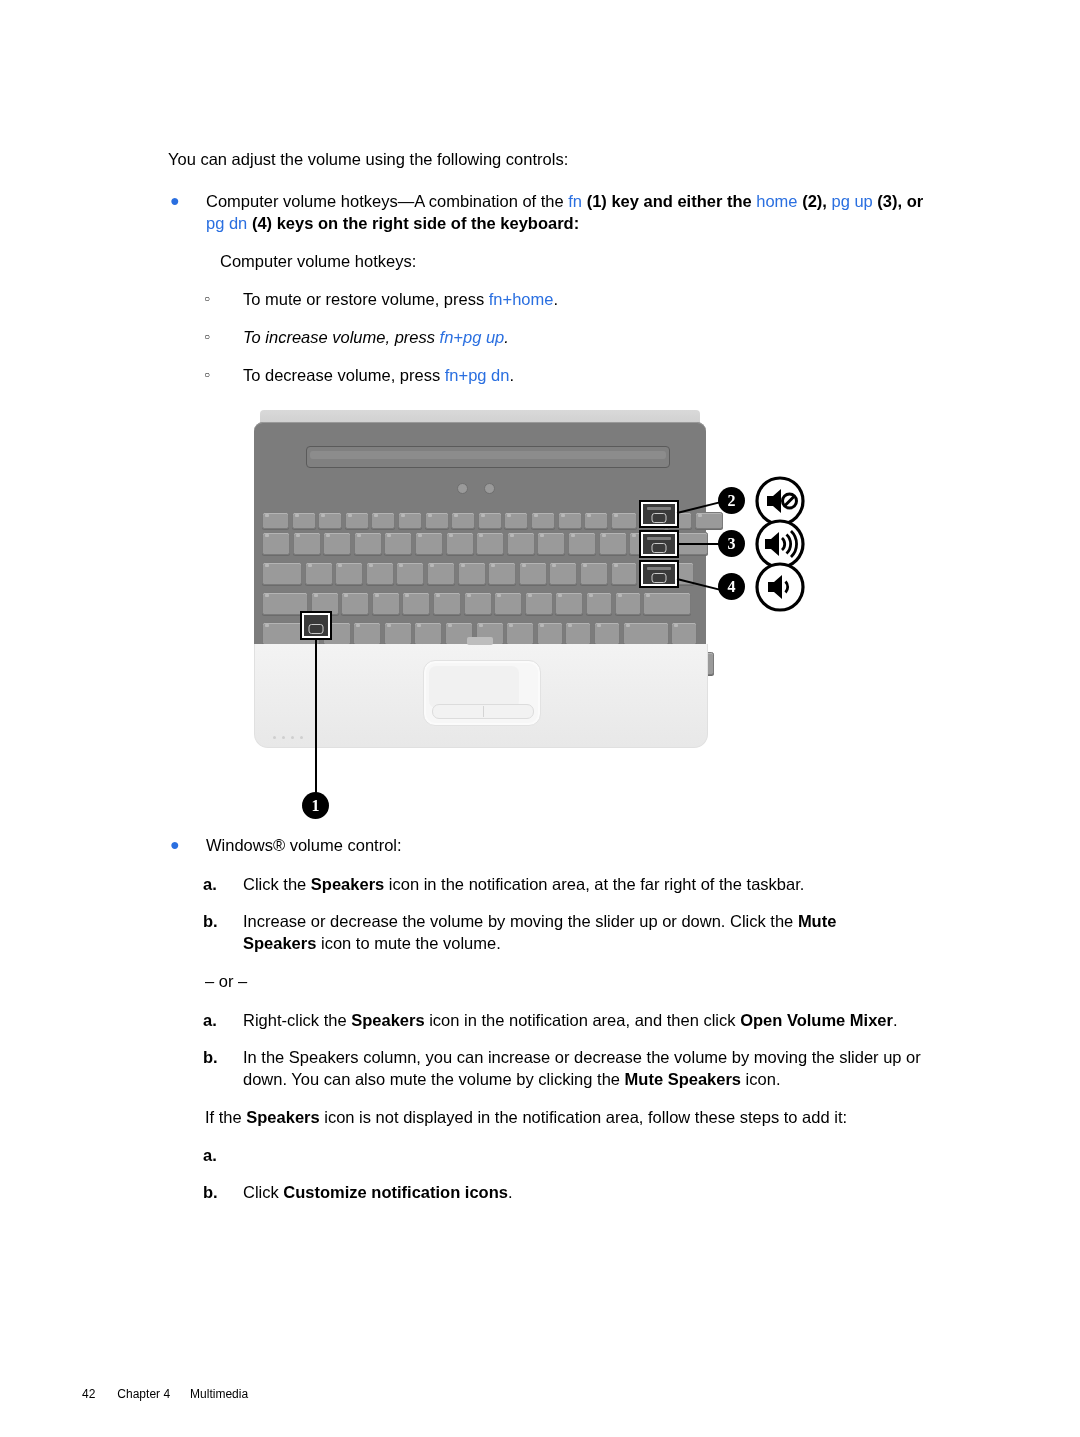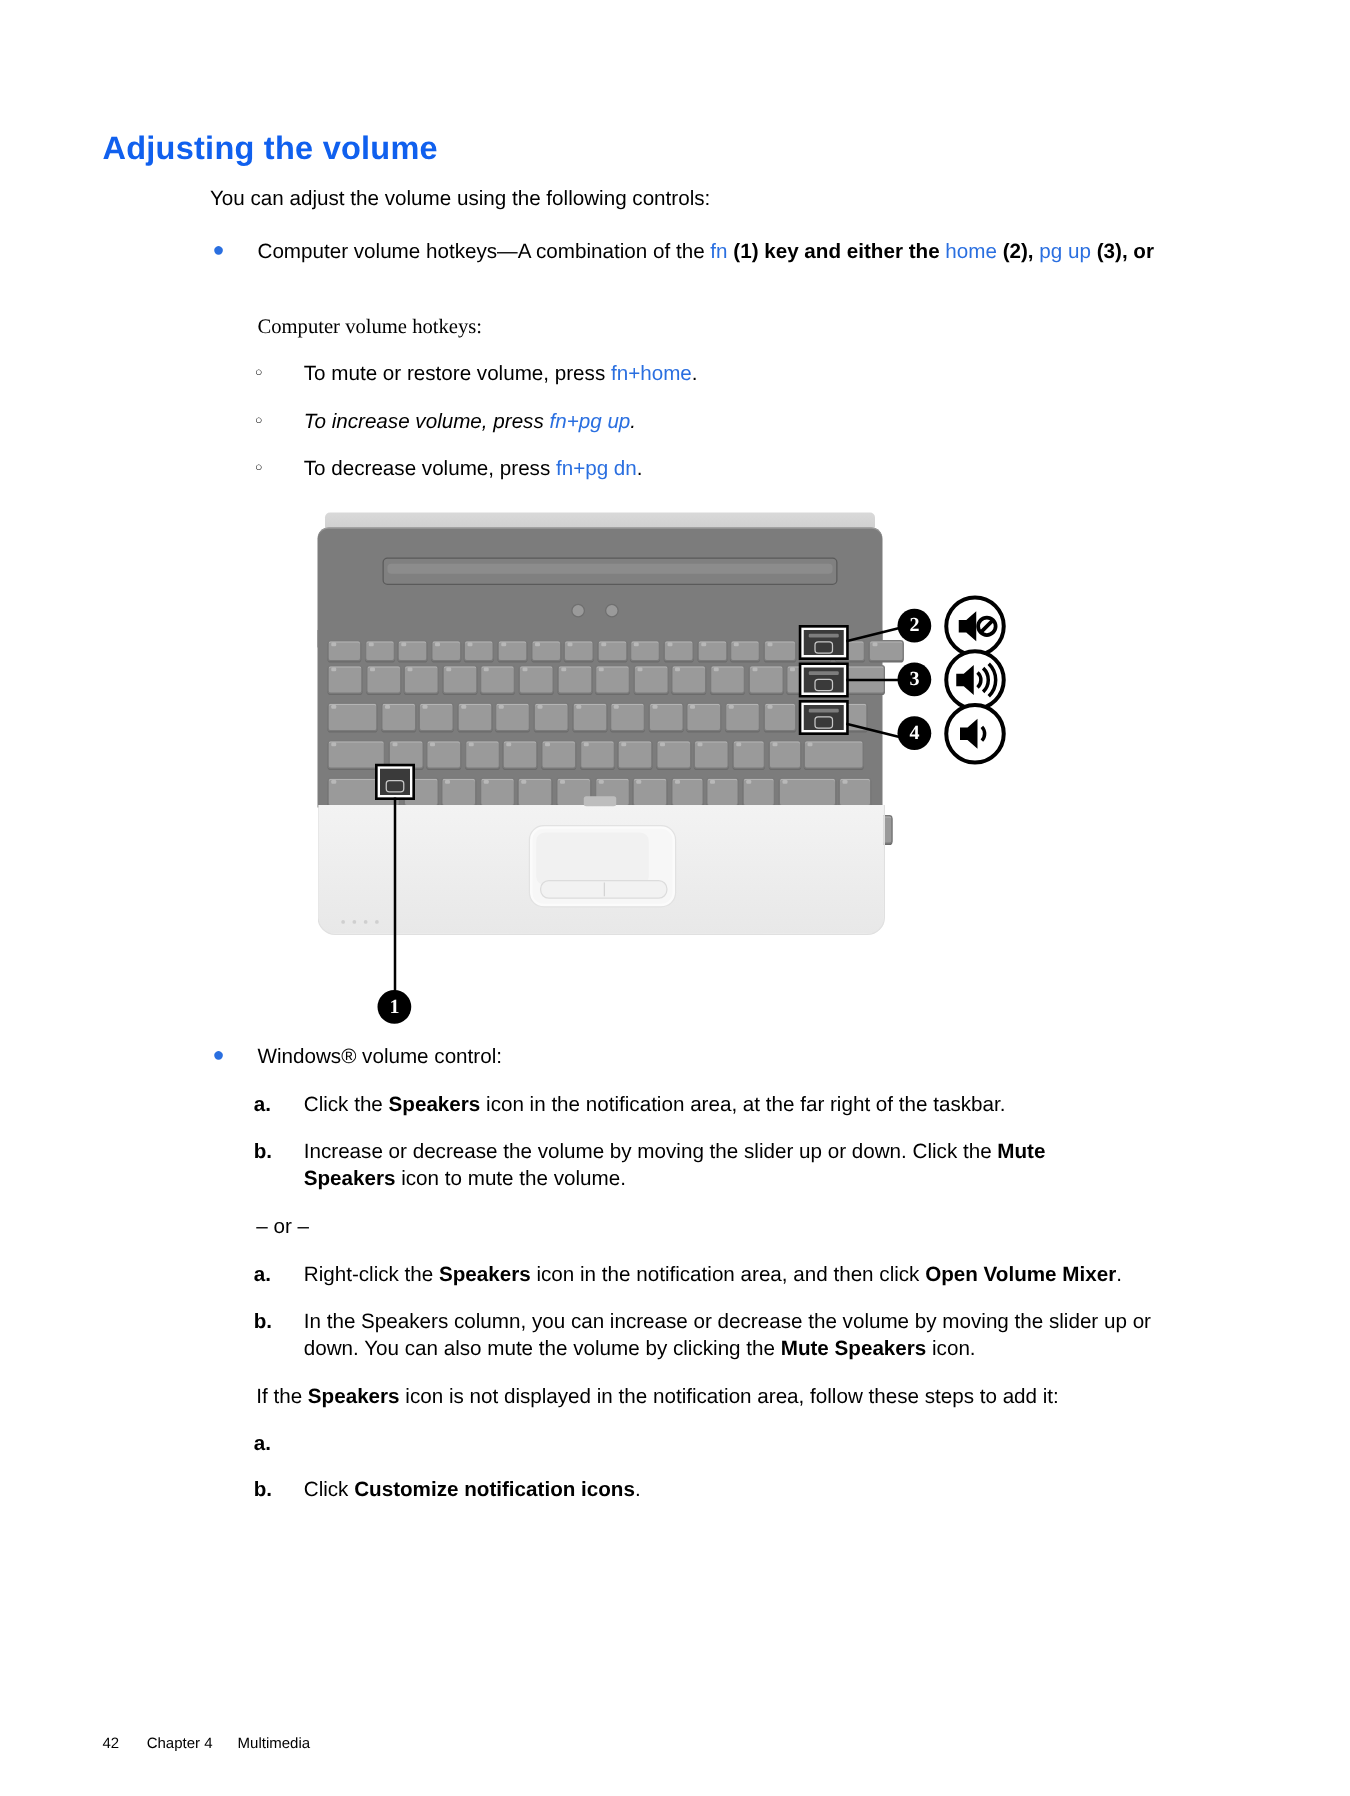--- a/index.html
+++ b/index.html
@@ -345,28 +345,28 @@
   }
 
   
   .line-txt { white-space: nowrap; }
 </style>
 </head>
 <body>
 
 <div class="page">
 
-  <div class="heading">Adjusting the volume</div>
 
   <div class="intro">You can adjust the volume using the following controls:</div>
 
   <div class="bullet-dot" style="left:170px; top:190px;">●</div>
   <div class="para line-txt" style="left:206px; top:190px;"><span>Computer volume hotkeys—A combination of the </span><span class="blue">fn</span><span class="b"> (1) key and either the </span><span class="blue">home</span><span class="b"> (2), </span><span class="blue">pg up</span><span class="b"> (3), or</span></div>
-
-  <div class="para line-txt" style="left:206px; top:250px;font-family:Liberation Serif, serif;">Computer volume hotkeys:</div>
+  <div class="para line-txt" style="left:206px; top:212px;"><span class="blue">pg dn</span><span class="b"> (4) keys on the right side of the keyboard:</span></div>
+
+  <div class="para line-txt" style="left:220px; top:250px;">Computer volume hotkeys:</div>
 
   <div class="bullet-ring" style="left:204px; top:288px;">○</div>
   <div class="para line-txt" style="left:243px; top:288px;"><span>To mute or restore volume, press </span><span class="blue">fn+home</span><span>.</span></div>
 
   <div class="bullet-ring" style="left:204px; top:326px;">○</div>
   <div class="para line-txt" style="left:243px; top:326px;font-style:italic;"><span>To increase volume, press </span><span class="blue">fn+pg up</span><span>.</span></div>
 
   <div class="bullet-ring" style="left:204px; top:364px;">○</div>
   <div class="para line-txt" style="left:243px; top:364px;"><span>To decrease volume, press </span><span class="blue">fn+pg dn</span><span>.</span></div>
 

